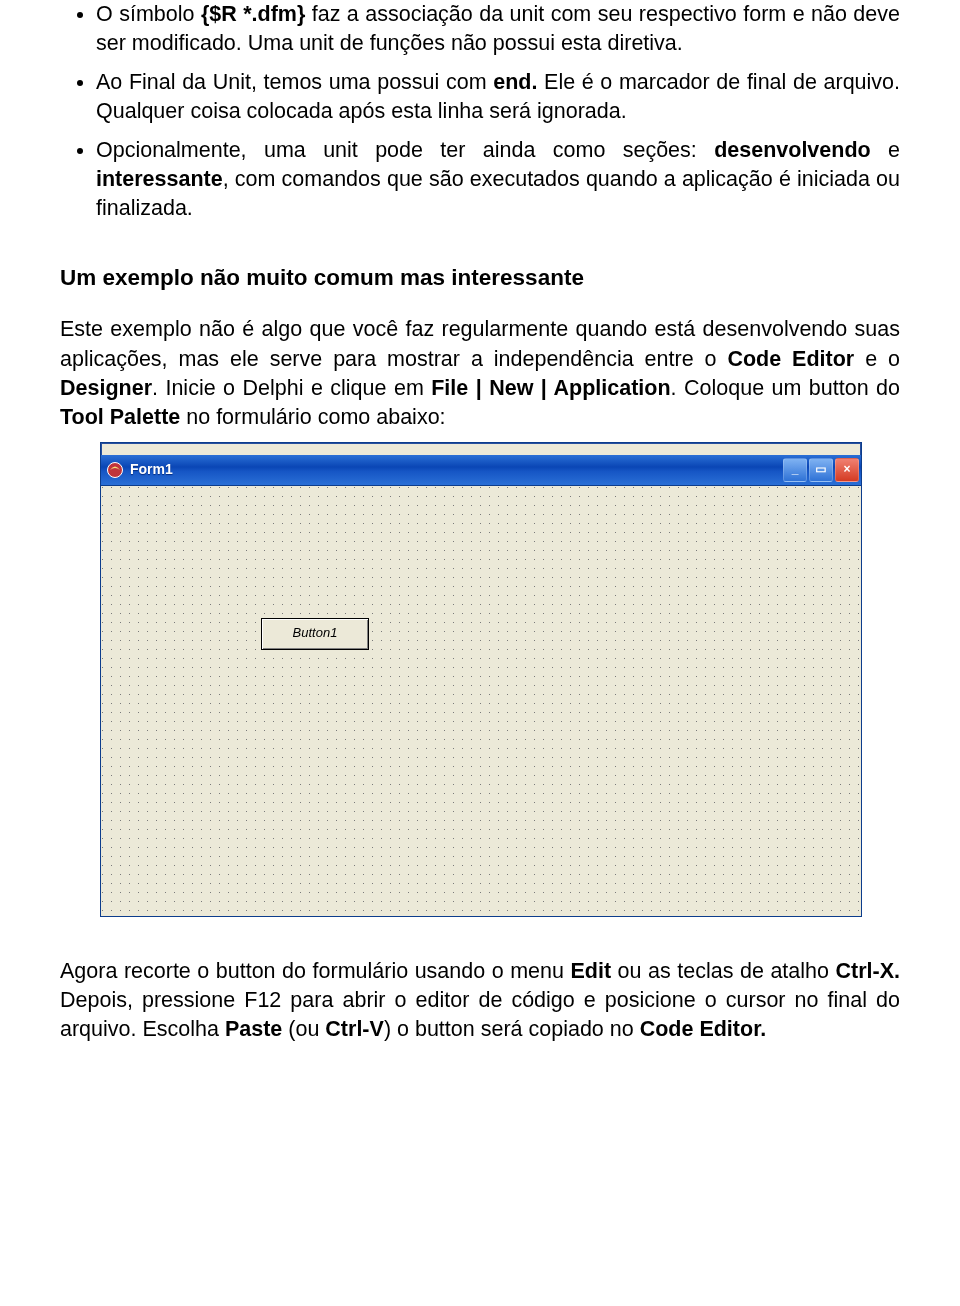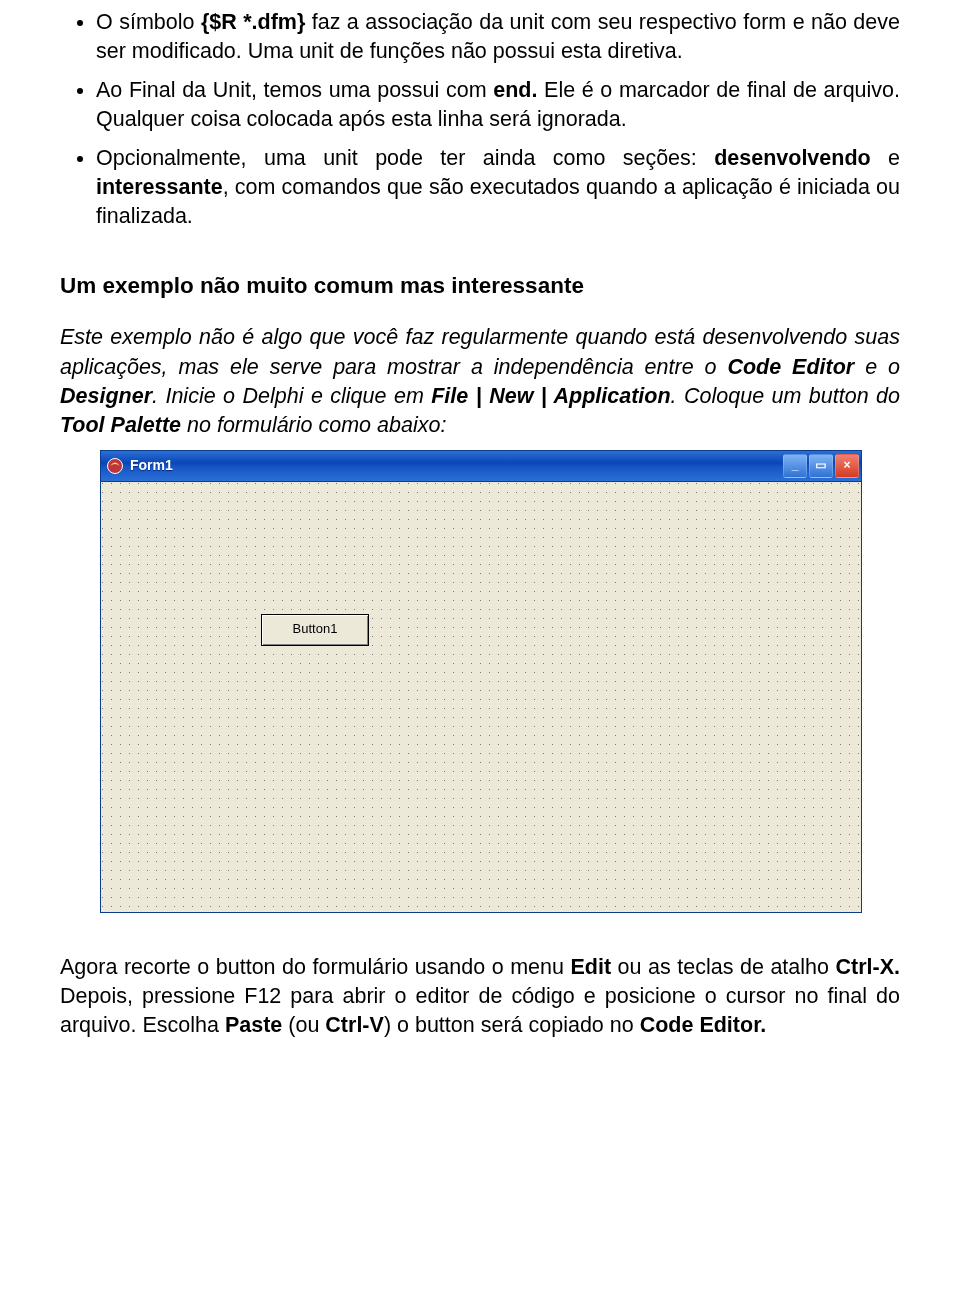--- a/index.html
+++ b/index.html
@@ -19,33 +19,31 @@
     text-align: justify;
   }
   ul.bullets {
     list-style: disc;
     padding-left: 36px;
     margin: 0 0 28px 0;
   }
   ul.bullets li {
     margin-bottom: 10px;
     text-align: justify;
-    margin-top: 8px;
   }
   .heading {
     font-weight: bold;
     font-size: 22.5px;
     margin: 40px 0 22px 0;
     color: #000;
   }
   p.body {
     margin: 0 0 10px 0;
   }
   p.body.last {
-    font-style: italic;
   }
 
   
   .form-wrap {
     width: 760px;
     margin: 0 auto 40px auto;
   }
   .form-window {
     width: 760px;
     border: 1px solid #0c3c8c;
@@ -54,20 +52,21 @@
     font-family: Tahoma, Arial, sans-serif;
   }
   .titlebar {
     height: 30px;
     background: linear-gradient(to bottom, #2a6fd6 0%, #0a46b5 40%, #1656c5 55%, #2a6fd6 100%);
     display: flex;
     align-items: center;
     justify-content: space-between;
     padding: 0 2px 0 5px;
     border-bottom: 1px solid #0c3c8c;
+    margin-top: 12px;
   }
   .title-left {
     display: flex;
     align-items: center;
     gap: 6px;
     color: #fff;
     font-size: 14px;
     font-weight: bold;
     text-shadow: 0 1px 1px #042b7e;
   }
@@ -112,20 +111,21 @@
     width: 106px;
     height: 30px;
     background: #ece9d8;
     border: 1px solid #000;
     box-shadow: inset 1px 1px 0 #fff, inset -1px -1px 0 #808080;
     font-family: Tahoma, Arial, sans-serif;
     font-size: 13px;
     color: #000;
     text-align: center;
     line-height: 28px;
+    font-style: italic;
   }
 
   b.emph { font-weight: bold; }
 </style>
 </head>
 <body>
 
 <div class="page">
 
   <ul class="bullets">

